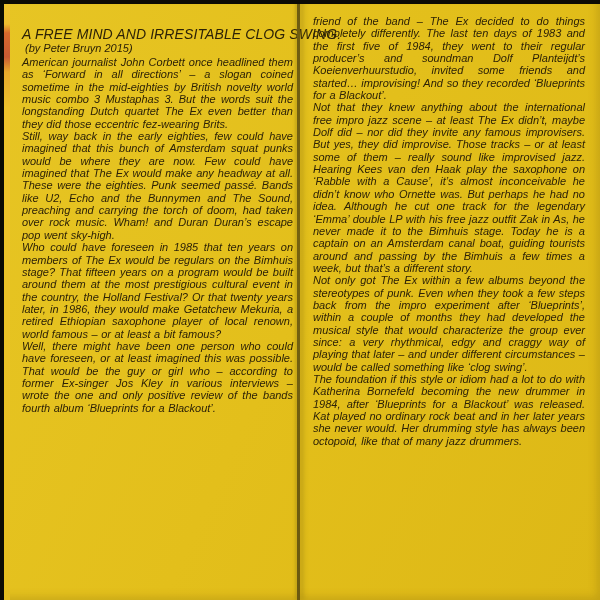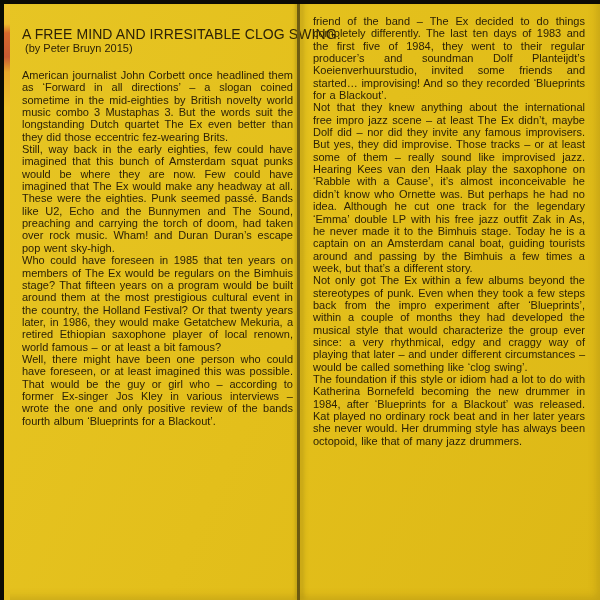--- a/index.html
+++ b/index.html
@@ -21,25 +21,25 @@
     background:linear-gradient(to bottom,
       #f2c62f 0%, #efbc2e 4%,
       #d9692e 5.5%, #c95a33 9.5%, #e9a92c 12%,
       #f0c32c 18%, #ecc326 60%, #e5bd1f 100%);
   }
   .fold {
     position:absolute; top:0; left:297px; width:3px; height:600px;
     background:linear-gradient(to bottom,#6e5c11 0%, #75620f 40%, #6a5910 100%);
     box-shadow: 3px 0 5px rgba(120,100,14,0.45), -2px 0 3px rgba(150,125,20,0.35);
   }
-  .col { position:absolute; color:#2d2207; }
+  .col { position:absolute; color:#2d2207;font-style:italic; }
   .col-left  { left:22px;  top:28px; width:271px; }
   .col-right { left:313px; top:15px; width:272px; }
   .title  { font-size:14px; line-height:13.5px; letter-spacing:0.1px; white-space:nowrap; }
-  .byline { font-size:11px; line-height:13.5px; padding-left:3px; margin-bottom:14px; }
+  .byline { font-size:11px; line-height:13.5px; padding-left:3px; margin-bottom:1px; }
   p.body-par {
     margin:0; font-size:11px; line-height:12.35px;
     text-align:justify; text-justify:inter-word;
     word-spacing:0.5px;
   }
 </style>
 </head>
 <body>
 
 <div class="booklet">

